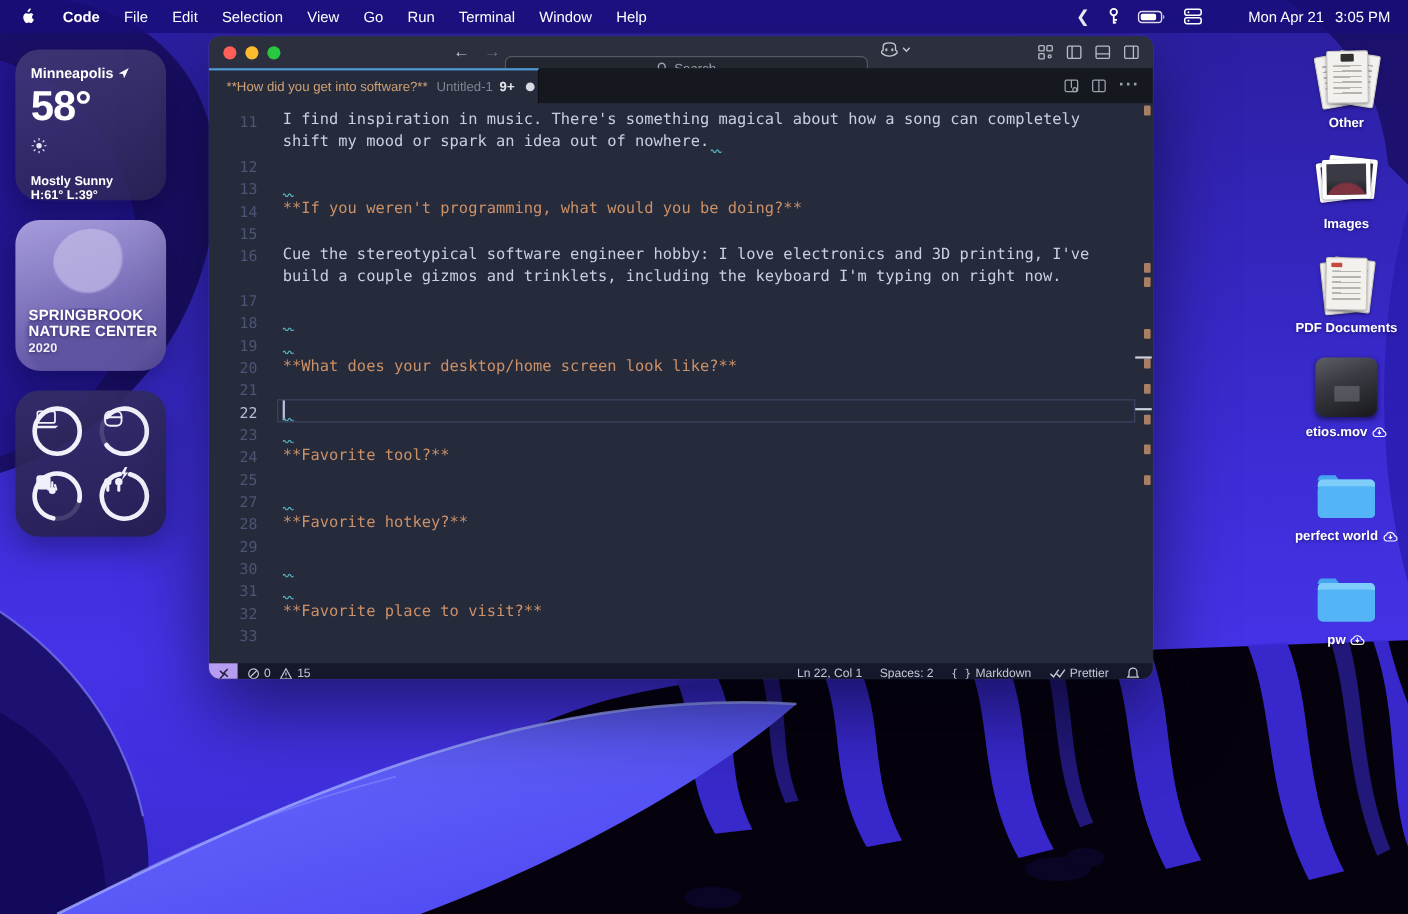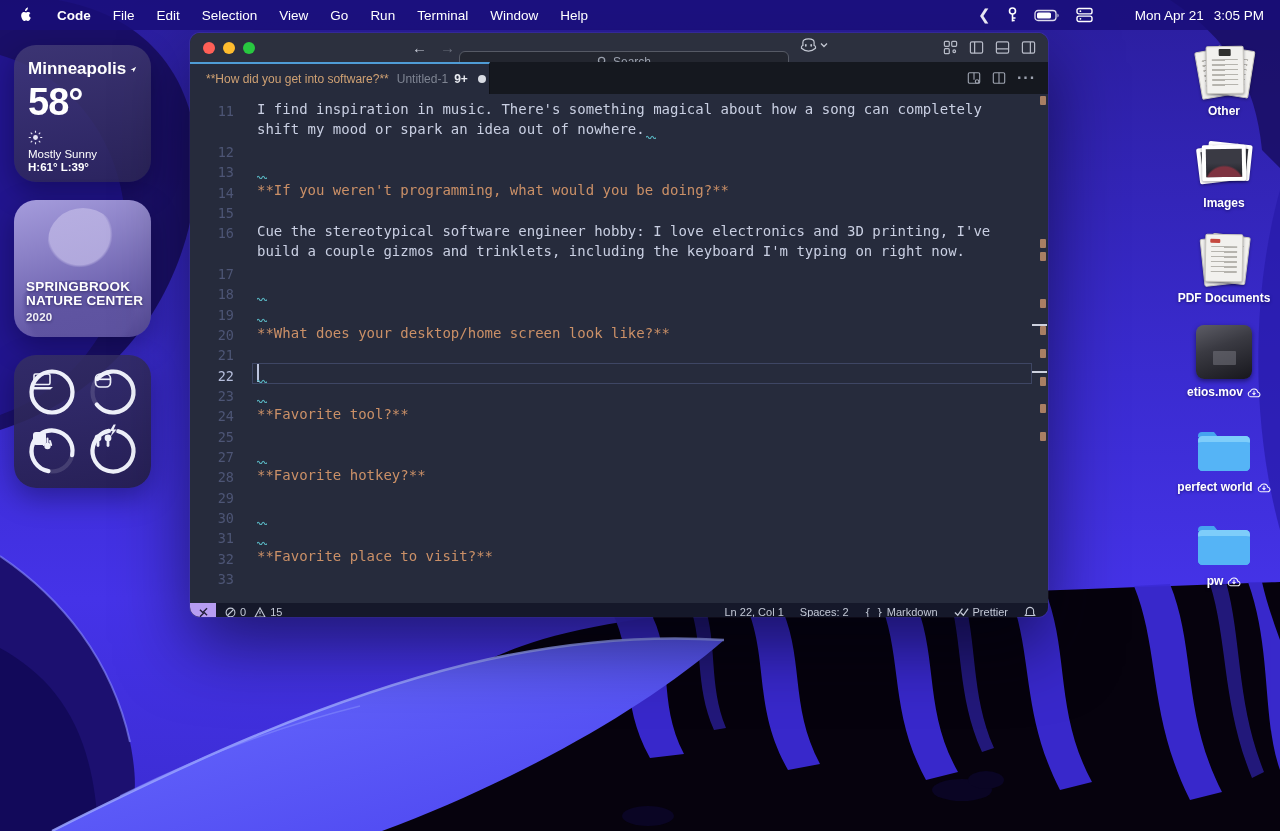--- a/index.html
+++ b/index.html
@@ -16,24 +16,24 @@
   .menu-items li.app{font-weight:700;}
   .mb-right{margin-left:auto;display:flex;align-items:center;gap:16px;padding-right:16px;}
   .mb-right .chev{font-size:15px;opacity:.9;}
   .mb-clock{display:flex;gap:10px;font-size:13.5px;padding-left:26px;}
 
   
   .widget{position:absolute;left:14px;width:137px;border-radius:22px;z-index:10;color:#fff;
     box-shadow:0 10px 28px rgba(0,0,20,.35);}
   .w-weather{top:45px;height:137px;background:linear-gradient(170deg,rgba(67,60,118,.82),rgba(44,38,86,.85));
     padding:14px 14px 12px;box-sizing:border-box;}
-  .w-city{font-size:17px;font-weight:700;display:flex;align-items:center;gap:4px;}
+  .w-city{font-size:13px;font-weight:700;display:flex;align-items:center;gap:4px;}
   .w-temp{font-size:38px;font-weight:700;margin-top:2px;letter-spacing:-1px;}
   .w-sun{margin-top:6px;}
-  .w-cond{font-size:11.5px;font-weight:400;margin-top:3px;}
+  .w-cond{font-size:11.5px;font-weight:700;margin-top:19px;}
   .w-hilo{font-size:11.5px;font-weight:600;margin-top:1px;}
   .w-photo{top:200px;height:137px;overflow:hidden;
     background:linear-gradient(165deg,#a59cdc 0%,#8a80c6 35%,#6c61ae 70%,#554a97 100%);}
   .w-photo .blob1{position:absolute;width:70px;height:66px;border-radius:50%;left:34px;top:8px;
     background:radial-gradient(circle at 45% 40%,#bdb5e4 0 55%,transparent 60%);opacity:.8;}
   .w-photo .blob2{position:absolute;width:150px;height:80px;border-radius:50%;left:-10px;top:80px;
     background:radial-gradient(circle at 50% 30%,#5e53a0 0 55%,transparent 62%);opacity:.9;}
   .w-photo .ph-text{position:absolute;left:12px;bottom:14px;line-height:1.05;
     font-weight:700;font-size:13.5px;letter-spacing:.2px;text-shadow:0 1px 3px rgba(20,10,60,.5);}
   .w-batt{top:355px;height:133px;background:linear-gradient(170deg,rgba(52,46,100,.88),rgba(36,30,72,.9));

